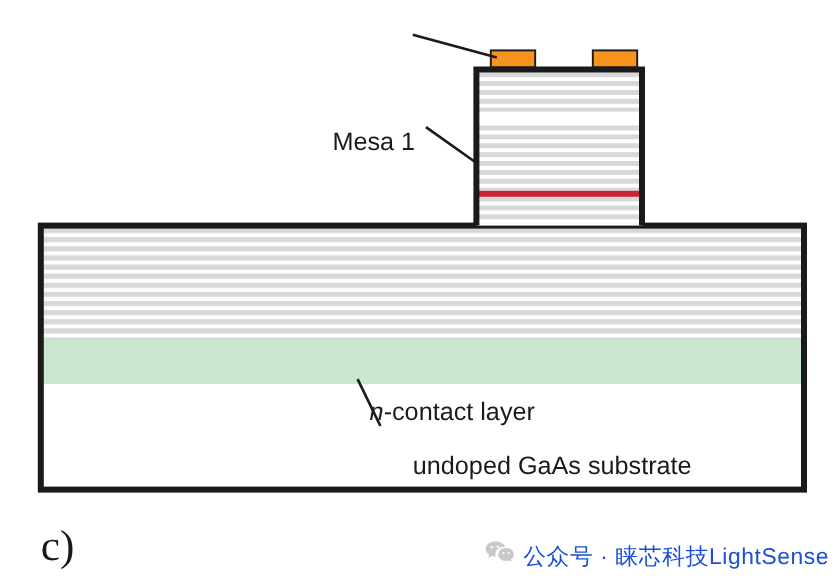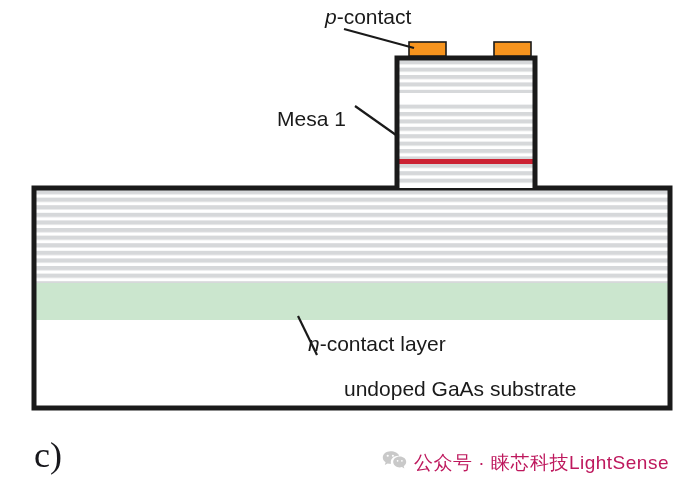--- a/index.html
+++ b/index.html
@@ -25,23 +25,23 @@
   .lbl-substrate{left:344px;top:378px;font-size:21px;}
   .ital{font-style:italic;}
 
   .panel-letter{
     position:absolute;left:34px;top:437px;
     font-family:"Liberation Serif","DejaVu Serif",serif;
     font-size:36px;color:#17171c;line-height:1;
   }
 
   #watermark{
-    position:absolute;left:382px;top:450px;
+    position:absolute;left:404px;top:450px;
     display:flex;align-items:center;gap:7px;
-    color:#be185d;
+    color:#1d4ed8;
     font-family:"Liberation Sans","DejaVu Sans",sans-serif;
     font-size:19px;white-space:nowrap;
   }
   #watermark .wm-text{letter-spacing:.5px;}
 </style>
 </head>
 <body>
 
 <div id="figure">
 
@@ -92,23 +92,20 @@
     <g>
       <rect x="409" y="42" width="37" height="14" fill="#F7941E" stroke="#1a1a1a" stroke-width="1.6"></rect>
       <rect x="494" y="42" width="37" height="14" fill="#F7941E" stroke="#1a1a1a" stroke-width="1.6"></rect>
     </g>
 
     <line x1="344" y1="29" x2="414" y2="48" stroke="#1a1a1a" stroke-width="2.2"></line>
     <line x1="355" y1="106" x2="396" y2="135" stroke="#1a1a1a" stroke-width="2.2"></line>
     <line x1="317" y1="355" x2="298" y2="316" stroke="#1a1a1a" stroke-width="2.2"></line>
   </svg>
 
-  <div class="label lbl-p-contact">
-    <span class="ital">p</span><span>-contact</span>
-  </div>
 
   <div class="label lbl-mesa">Mesa 1</div>
 
   <div class="label lbl-substrate">undoped GaAs substrate</div>
 
   <div class="label lbl-ncontact">
     <span class="ital">n</span><span>-contact layer</span>
   </div>
 
   <div class="panel-letter">c)</div>

